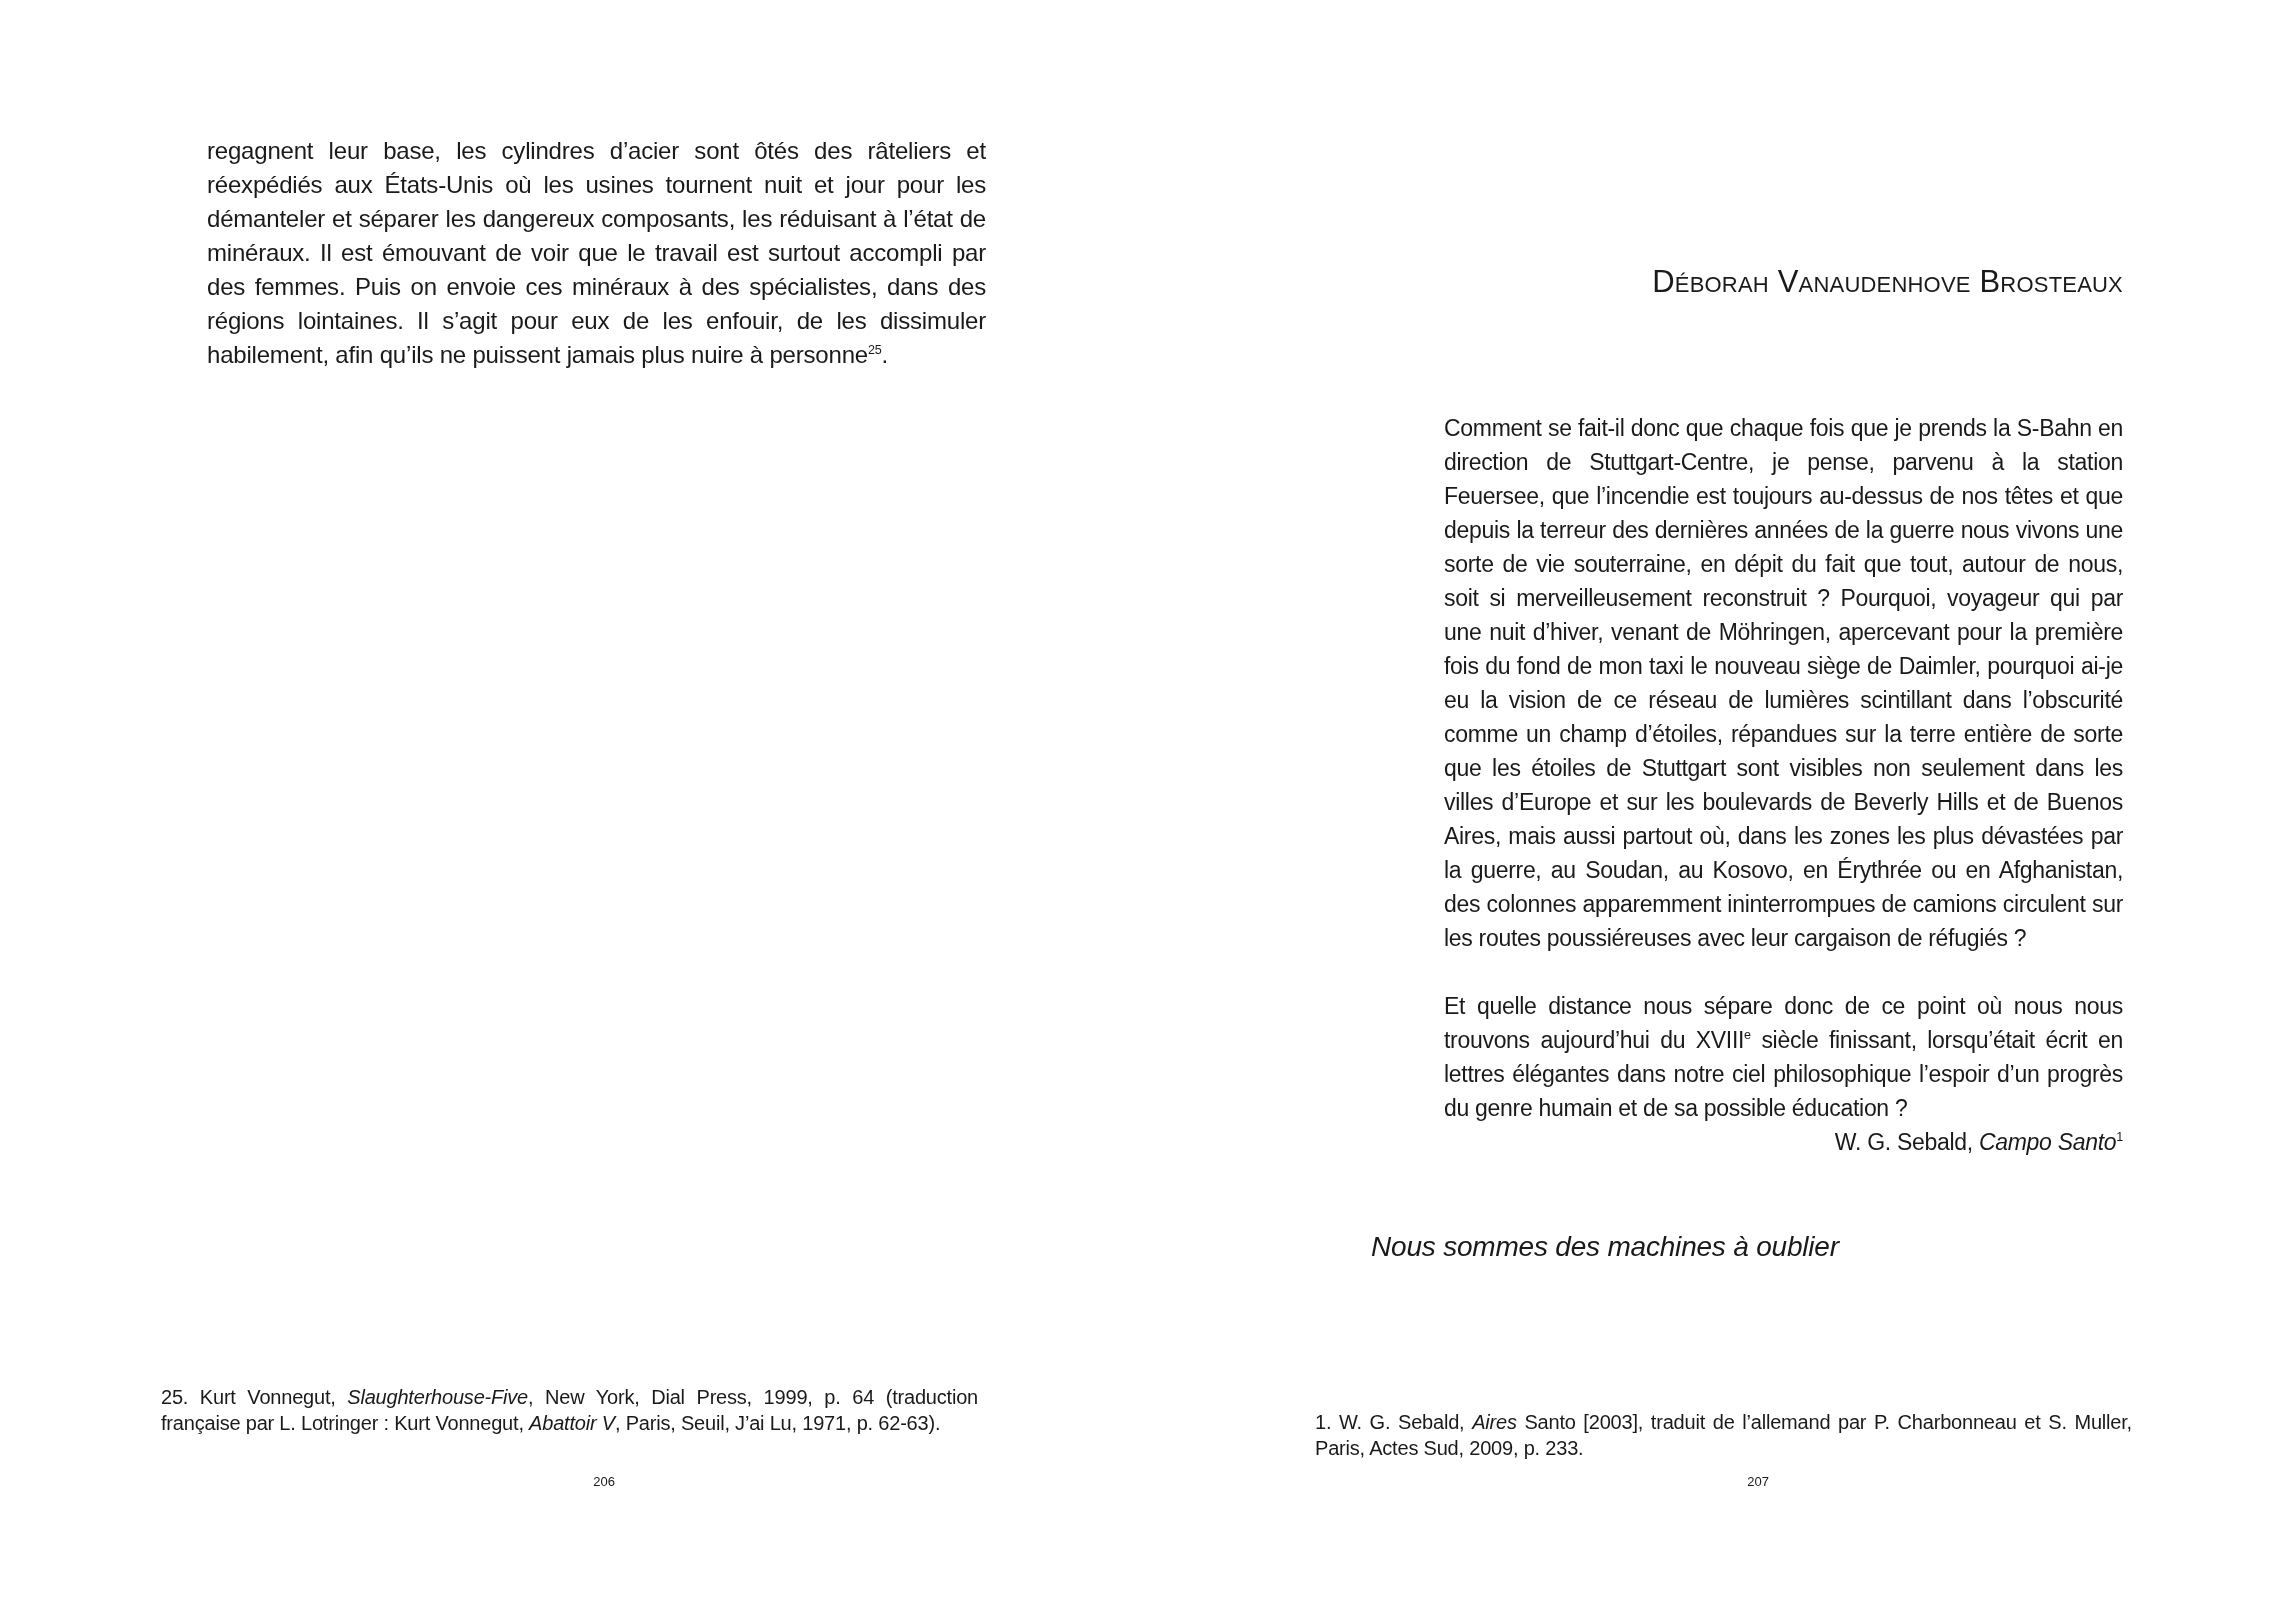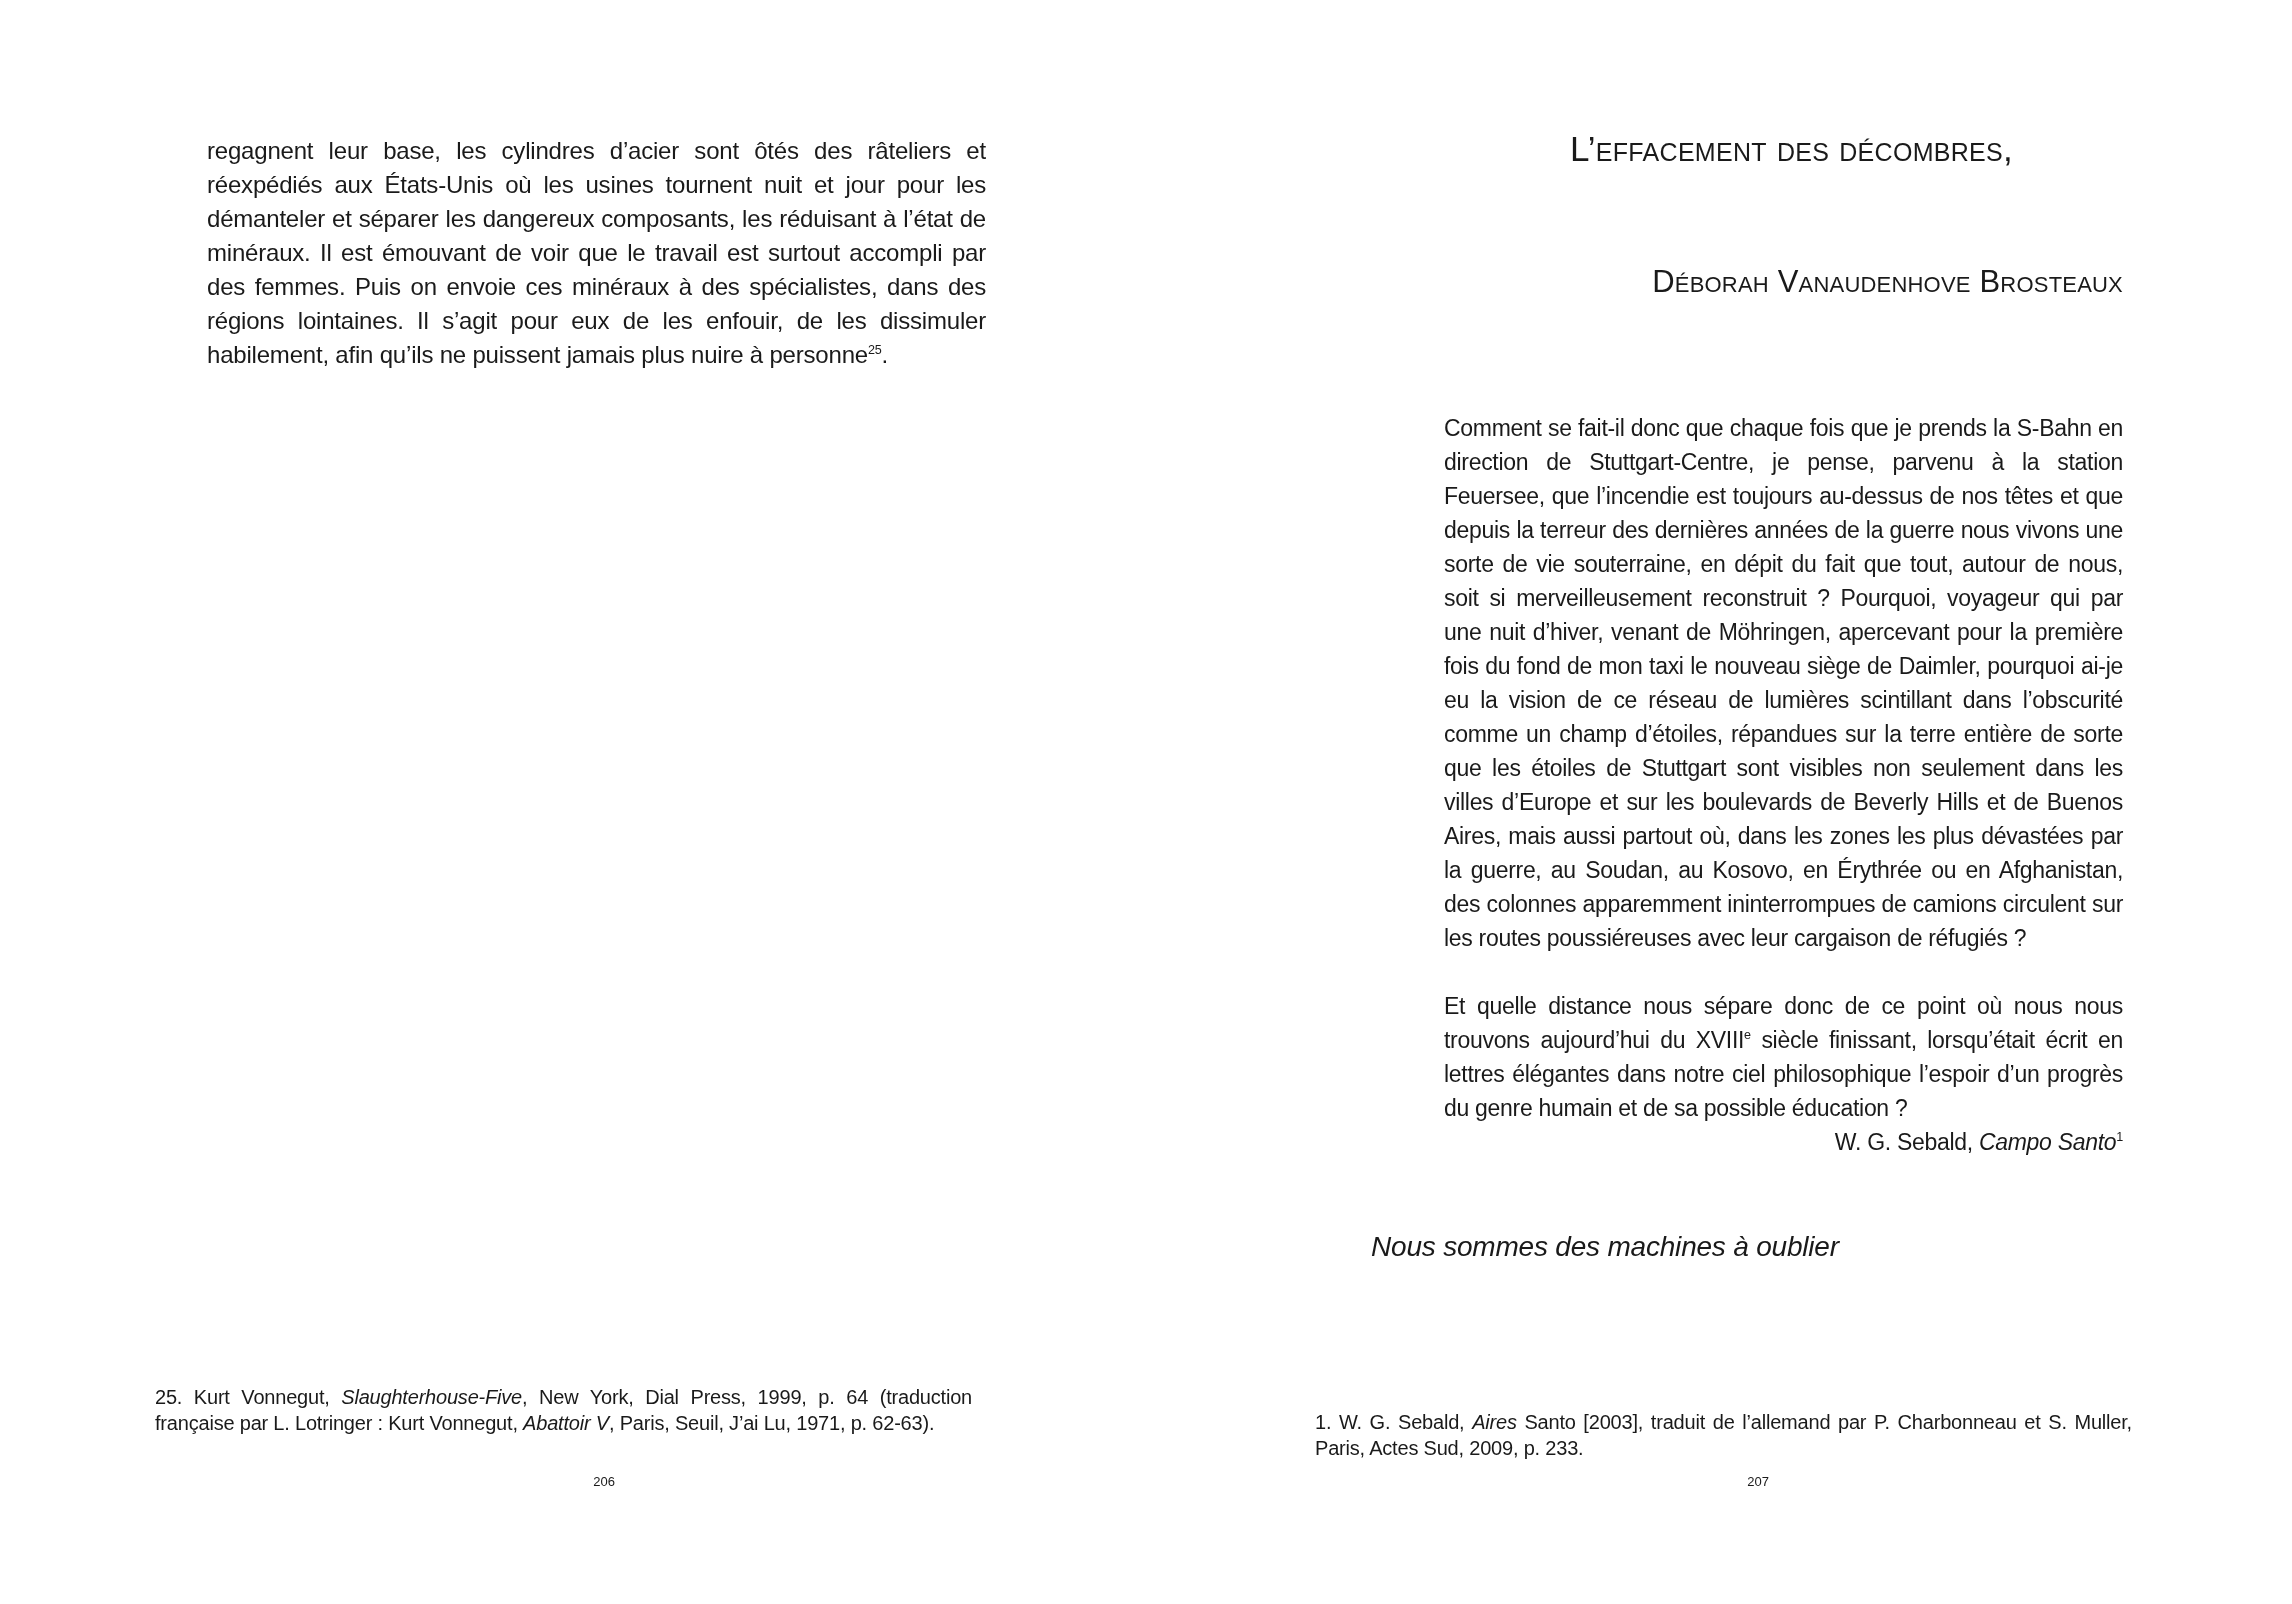--- a/index.html
+++ b/index.html
@@ -40,21 +40,21 @@
 
   .footnote {
     position: absolute;
     font-size: 20px;
     line-height: 26px;
     text-align: justify;
     text-align-last: left;
     letter-spacing: -0.2px;
     margin: 0;
   }
-  .left-foot { left: 155px; top: 1384px; width: 817px; }
+  .left-foot { left: 161px; top: 1384px; width: 817px; }
   .right-foot { left: 169px; top: 1409px; width: 817px; }
 
   .folio {
     position: absolute;
     font-size: 13px;
     top: 1474px;
     width: 78px;
     text-align: right;
   }
   .left-folio { left: 537px; }
@@ -128,21 +128,20 @@
       <p><span>regagnent leur base, les cylindres d’acier sont ôtés des râteliers et réexpédiés aux États-Unis où les usines tournent nuit et jour pour les démanteler et séparer les dangereux composants, les réduisant à l’état de minéraux. Il est émouvant de voir que le travail est surtout accompli par des femmes. Puis on envoie ces minéraux à des spécialistes, dans des régions lointaines. Il s’agit pour eux de les enfouir, de les dissimuler habilement, afin qu’ils ne puissent jamais plus nuire à personne</span><sup>25</sup><span>.</span></p>
     </div>
 
     <div class="footnote left-foot"><span>25.</span><span> Kurt Vonnegut, </span><i>Slaughterhouse-Five</i><span>, New York, Dial Press, 1999, p. 64 (traduction française par L. Lotringer : Kurt Vonnegut, </span><i>Abattoir V</i><span>, Paris, Seuil, J’ai Lu, 1971, p. 62-63).</span></div>
 
     <div class="folio left-folio">206</div>
   </div>
 
   <div class="page page-right">
     <h1 class="title-block" style="margin:0;font-weight:normal;">
-      <span class="title-line">L’effacement des décombres,</span>
     </h1>
 
     <div class="author">Déborah Vanaudenhove Brosteaux</div>
 
     <div class="epigraph">
       <p>Comment se fait-il donc que chaque fois que je prends la S-Bahn en direction de Stuttgart-Centre, je pense, parvenu à la station Feuersee, que l’incendie est toujours au-dessus de nos têtes et que depuis la terreur des dernières années de la guerre nous vivons une sorte de vie souterraine, en dépit du fait que tout, autour de nous, soit si merveilleusement reconstruit ? Pourquoi, voyageur qui par une nuit d’hiver, venant de Möhringen, apercevant pour la première fois du fond de mon taxi le nouveau siège de Daimler, pourquoi ai-je eu la vision de ce réseau de lumières scintillant dans l’obscurité comme un champ d’étoiles, répandues sur la terre entière de sorte que les étoiles de Stuttgart sont visibles non seulement dans les villes d’Europe et sur les boulevards de Beverly Hills et de Buenos Aires, mais aussi partout où, dans les zones les plus dévastées par la guerre, au Soudan, au Kosovo, en Érythrée ou en Afghanistan, des colonnes apparemment ininterrompues de camions circulent sur les routes poussiéreuses avec leur cargaison de réfugiés ?</p>
       <div class="gap"></div>
       <p><span>Et quelle distance nous sépare donc de ce point où nous nous trouvons aujourd’hui du XVIII</span><sup>e</sup><span> siècle finissant, lorsqu’était écrit en lettres élégantes dans notre ciel philosophique l’espoir d’un progrès du genre humain et de sa possible éducation ?</span></p>
       <p class="source"><span>W. G. Sebald, </span><i>Campo Santo</i><sup>1</sup></p>
     </div>

